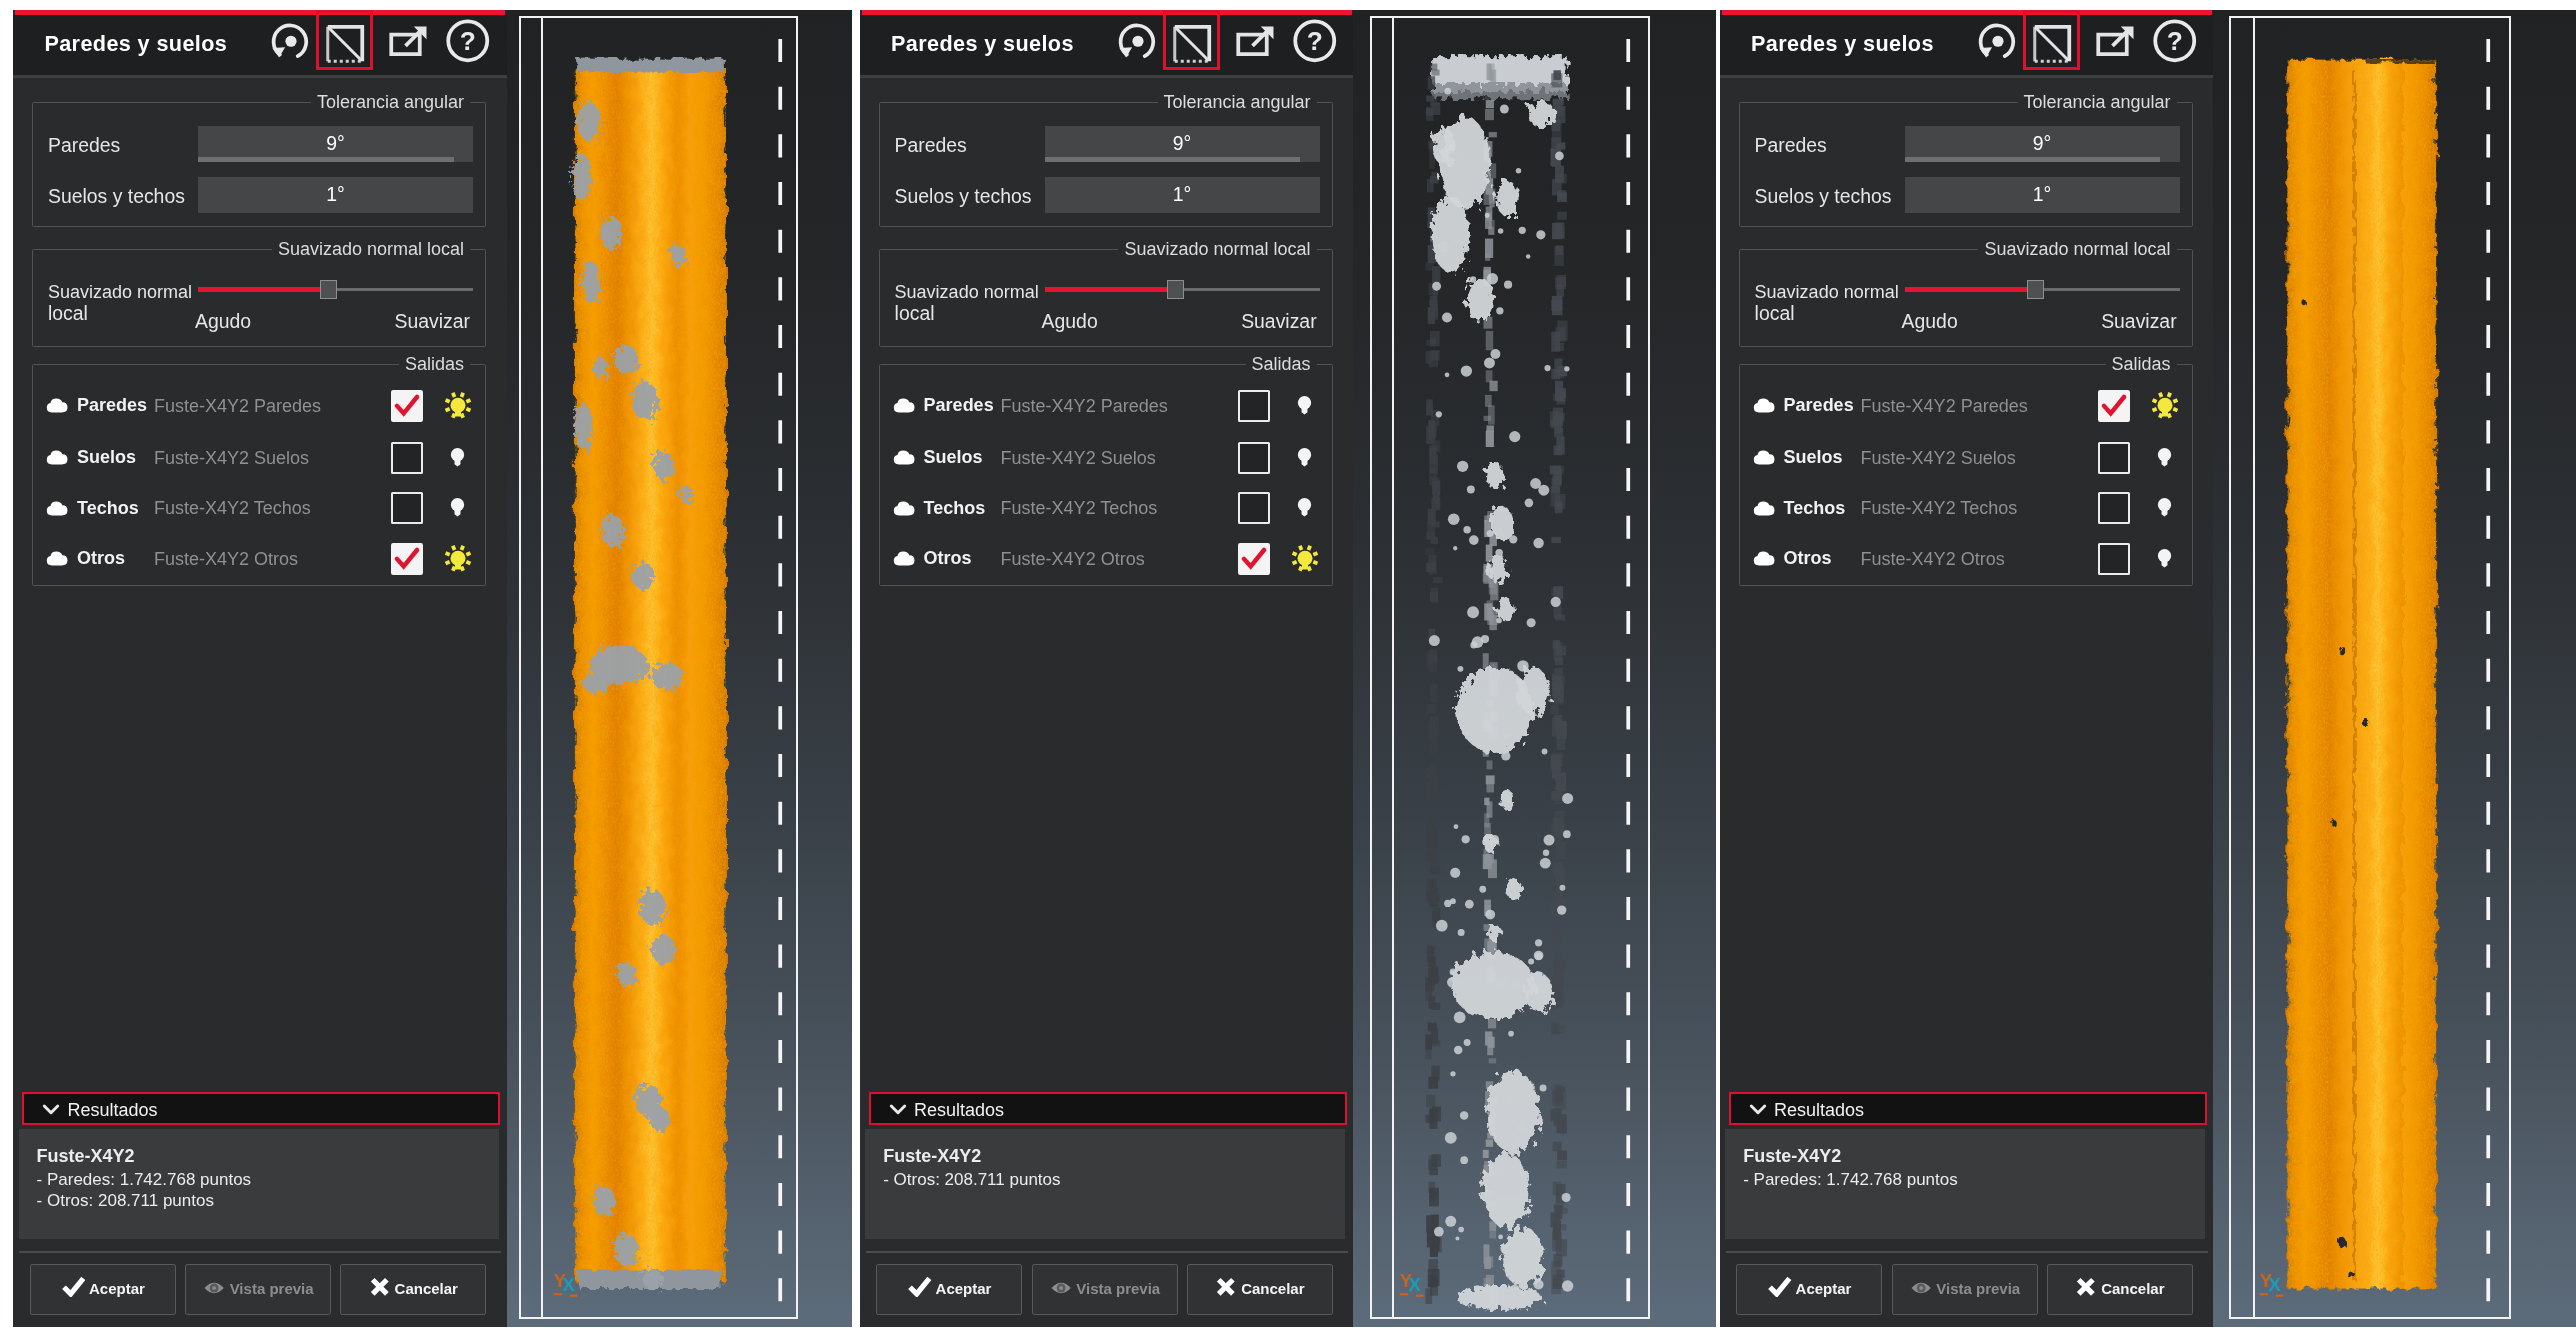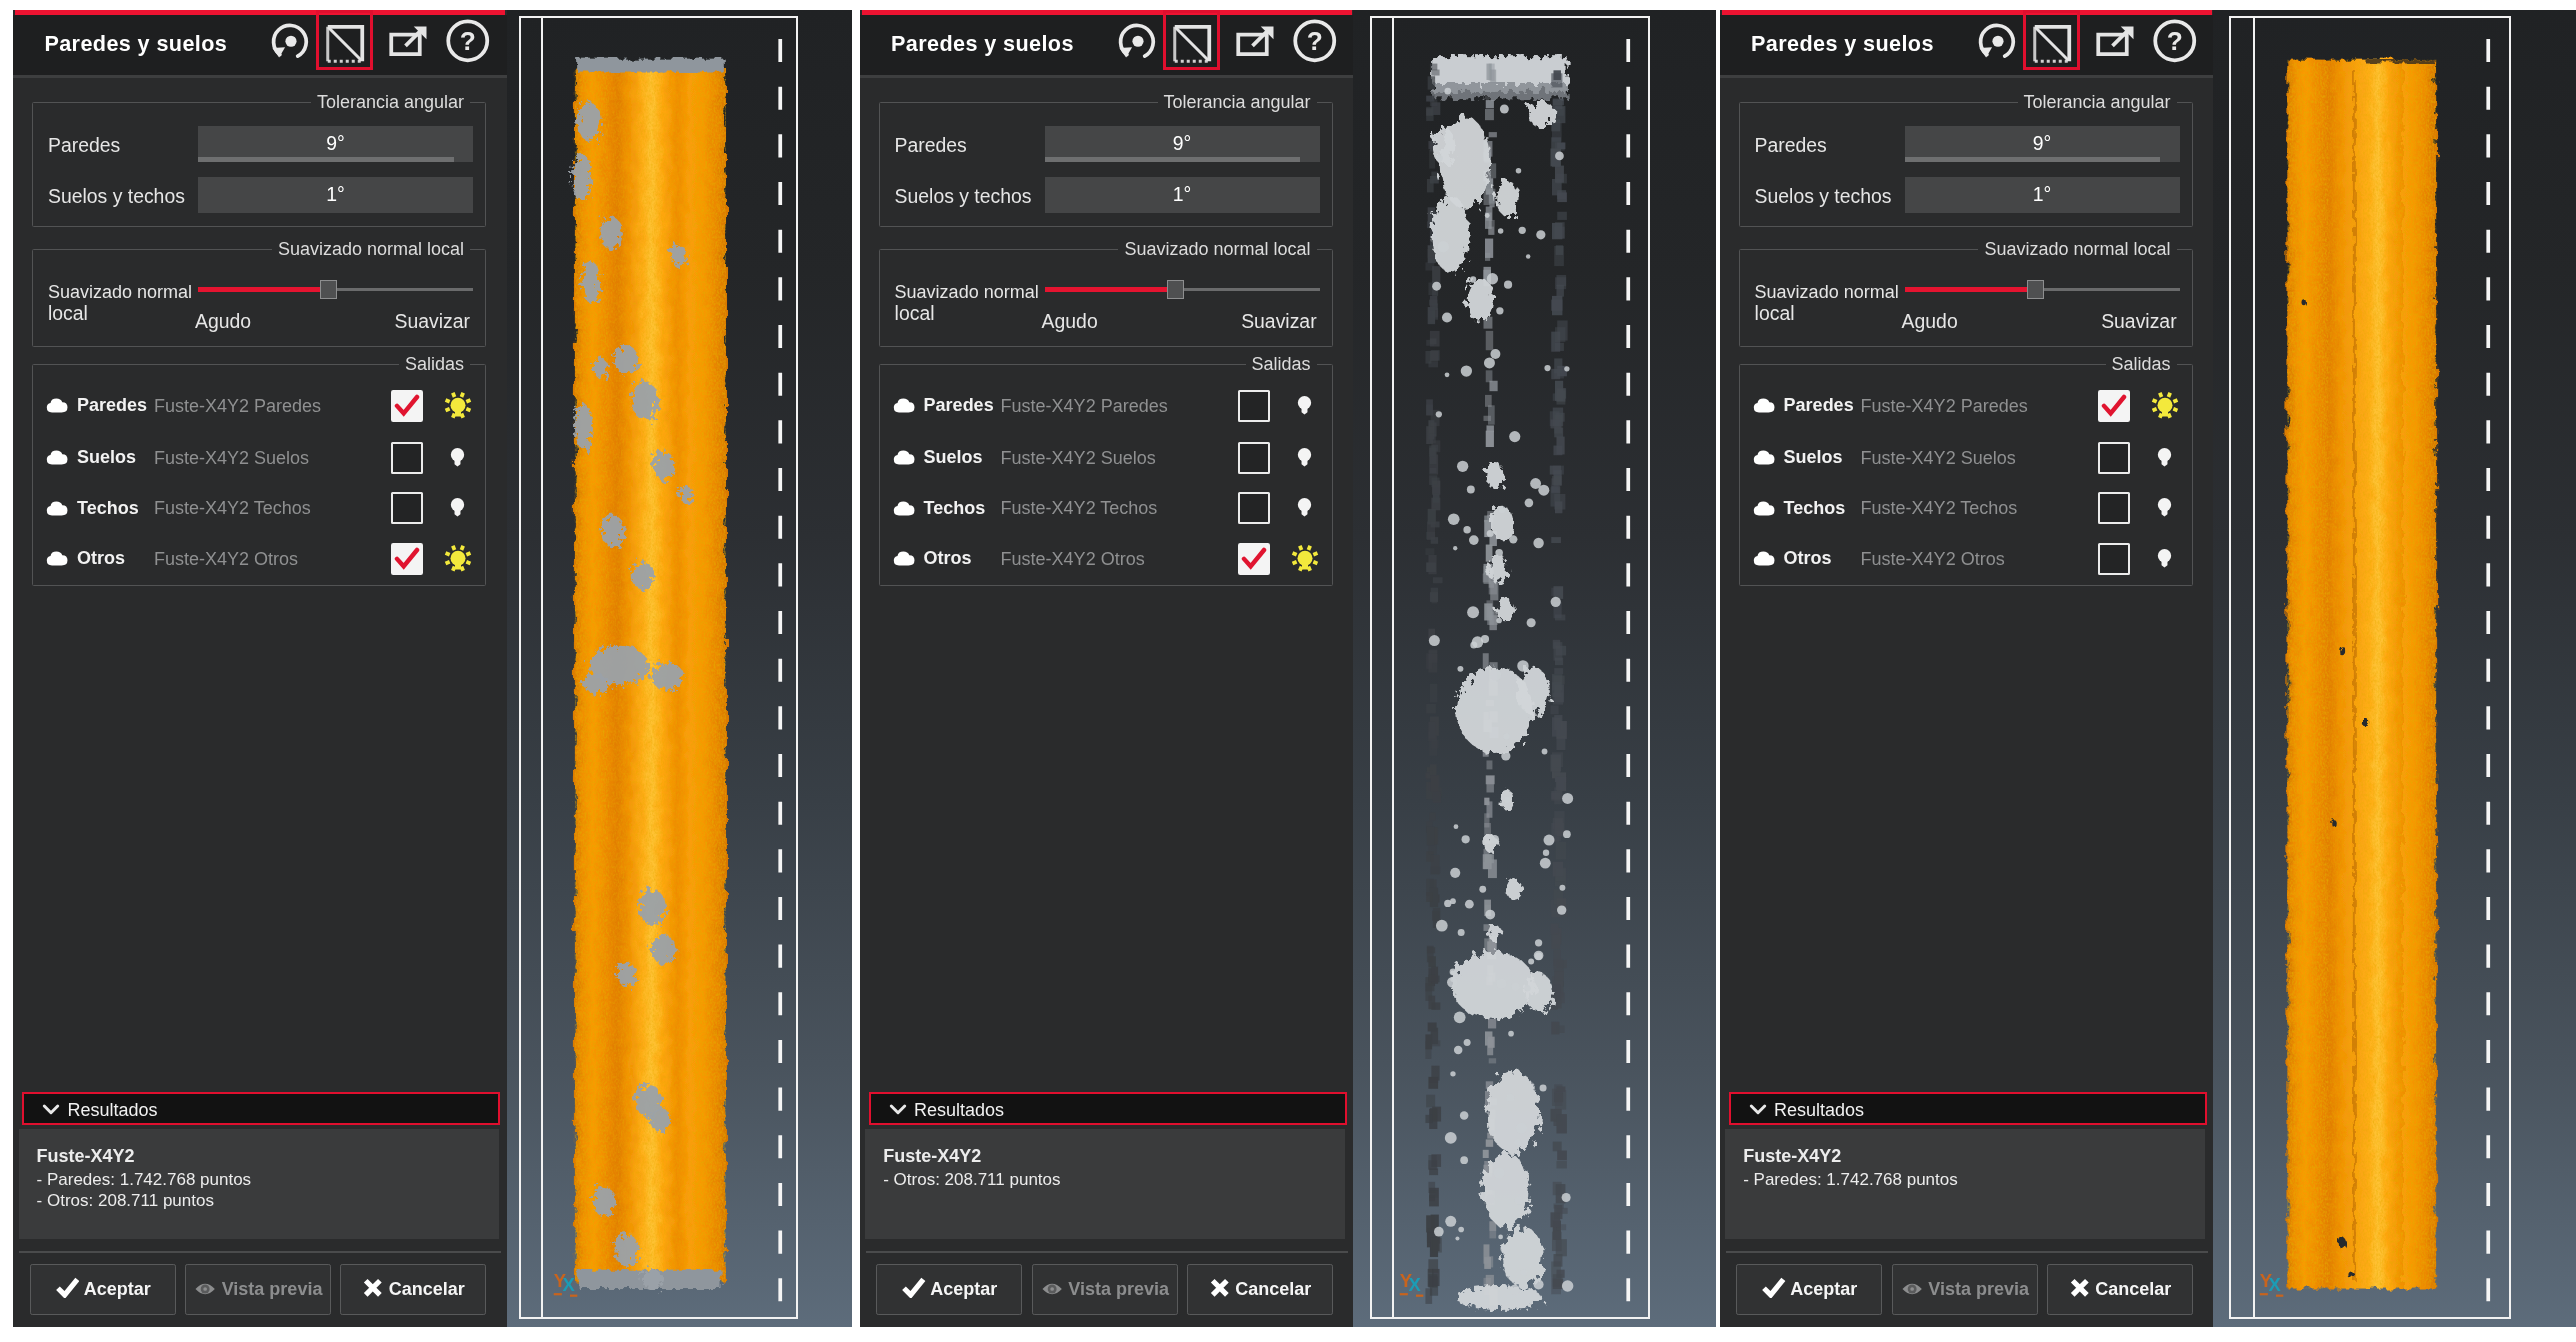--- a/index.html
+++ b/index.html
@@ -15,21 +15,21 @@
 .lab{position:absolute;font-size:19.4px;color:#e6e6e6;white-space:nowrap}
 .vbar{position:absolute;left:165px;width:275px;height:36px;background:#454647;color:#fff;font-size:19.4px;text-align:center;line-height:34px}
 .vfill{position:absolute;left:0;bottom:0;height:5.2px;background:#6e6f70}
 .rowname{position:absolute;font-size:18px;font-weight:bold;color:#f2f2f2;white-space:nowrap}
 .rowval{position:absolute;font-size:18px;color:#8f9091;white-space:nowrap}
 .cb{position:absolute;left:358px;width:32px;height:32px}
 .cb.on{background:#f4f4f4;border-radius:2.2px}
 .cb.off{border:2.2px solid #ececec;border-radius:1.5px;background:#232425}
 .res{position:absolute;left:9px;width:478px;height:33px;background:#121212;border:2.2px solid #e00f2e}
 .resbody{position:absolute;left:5.2px;width:480px;background:#3a3b3c;color:#ececec;font-size:17px}
-.btn{position:absolute;width:146px;height:51px;background:#313233;border:1.5px solid #595a5b;border-radius:2.2px;color:#f5f5f5;font-size:18px;font-weight:bold;text-align:center;white-space:nowrap}
+.btn{position:absolute;width:146px;height:51px;background:#313233;border:1.5px solid #595a5b;border-radius:2.2px;color:#f5f5f5;font-size:15px;font-weight:bold;text-align:center;white-space:nowrap}
 .vp{position:absolute;top:9.7px;height:1317px;background:linear-gradient(180deg,#202224 0%,#242628 20%,#2c2f33 40%,#383f46 60%,#49535d 80%,#5d6c7b 100%)}
 .frame{position:absolute;border:2.2px solid #f2f2f2}
 .innerline{position:absolute;top:6.7px;width:2.2px;background:#f2f2f2}
 </style></head><body>
 <div id="blurwrap">
     <div class="dlg" style="left:13.4px">
       <div class="redtop" style="width:490px"></div>
       <div class="tbar"></div>
       <div class="tsep"></div>
       <div class="title">Paredes y suelos</div>

